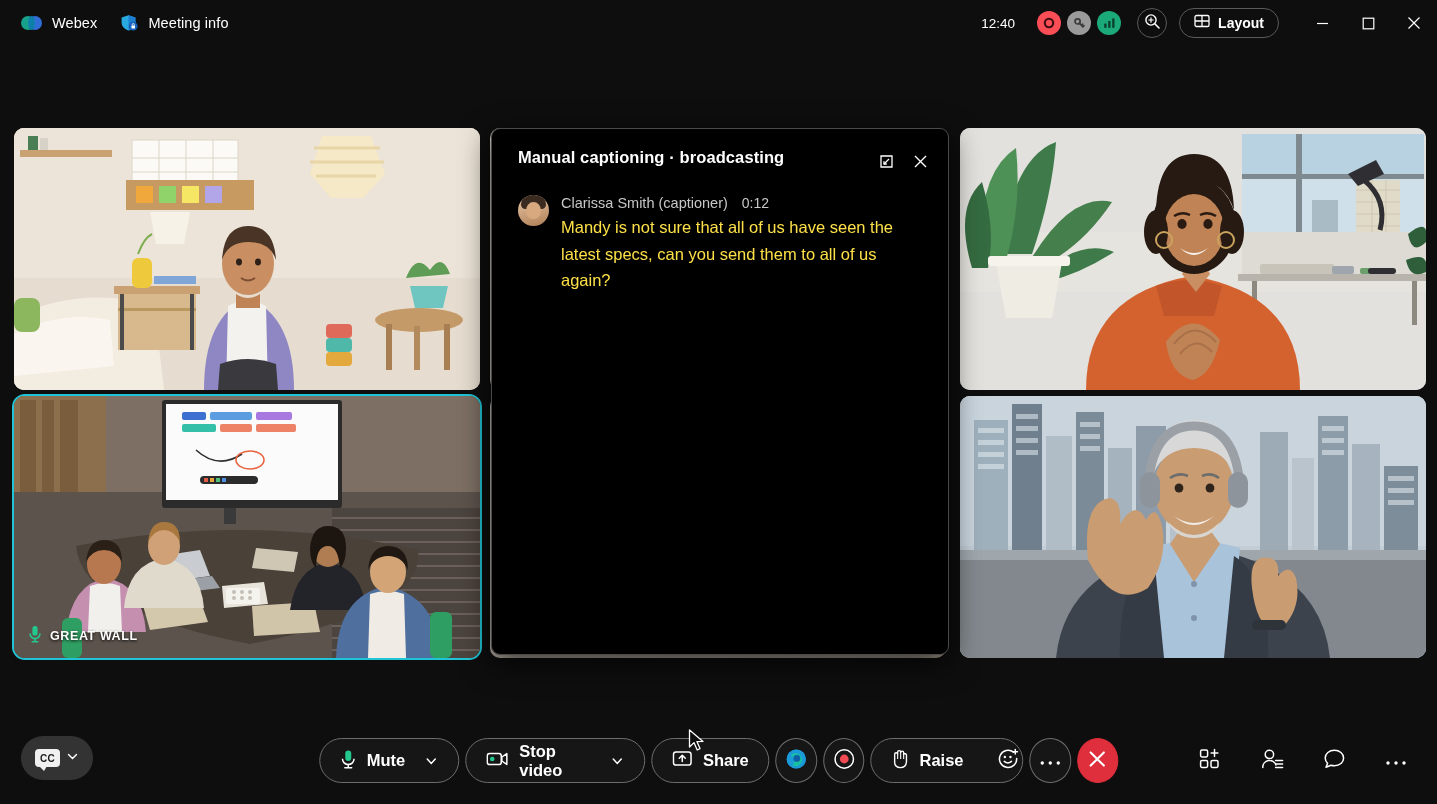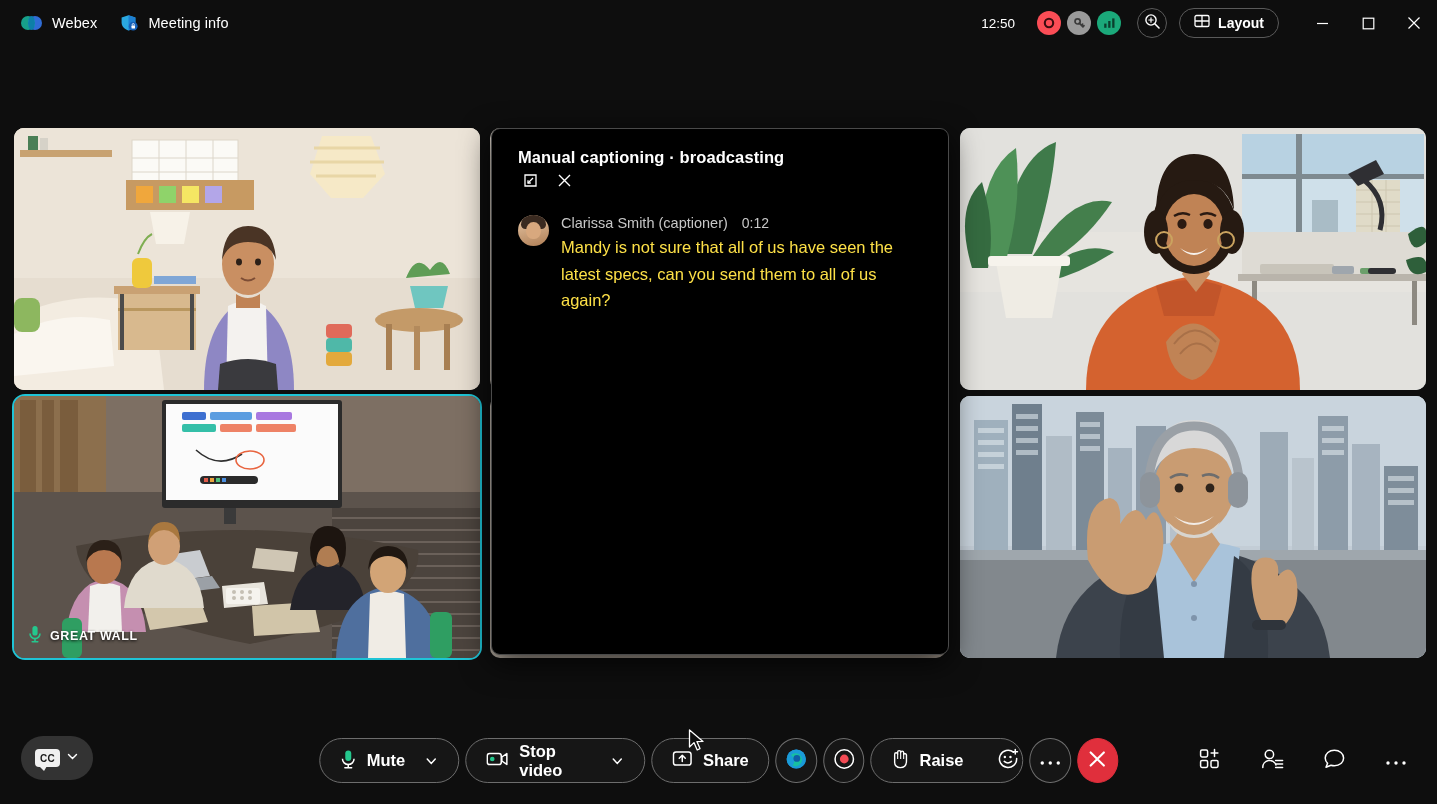--- a/index.html
+++ b/index.html
@@ -107,21 +107,21 @@
 
   
   .panel {
     position: absolute; left: 491px; top: 128px;
     width: 458px; height: 527px;
     background: #000000; border: 1px solid #4a4a4a; border-radius: 9px;
     box-shadow: 0 8px 30px rgba(0,0,0,.75);
     display: flex; flex-direction: column;
   }
   .panel-head {
-    display: flex; align-items: flex-start; padding: 19px 16px 0 26px; flex-direction: column;
+    display: flex; align-items: flex-start; padding: 19px 16px 0 26px;
   }
   .panel-title {
     color: #ffffff; font-size: 16.5px; font-weight: 700; letter-spacing: .1px;
     flex: 1; line-height: 1.2;
   }
   .panel-actions { display: flex; align-items: center; gap: 10px; margin-top: 1px; }
   .p-act {
     width: 24px; height: 24px; display: flex; align-items: center;
     justify-content: center; cursor: pointer; border-radius: 4px;
   }
@@ -244,21 +244,21 @@
             <circle cx="14.2" cy="12.2" r="4.4" fill="#1560b8"></circle>
             <rect x="12.5" y="11.6" width="3.5" height="3" rx=".7" fill="#ffffff"></rect>
             <path d="M13.2 11.6 v-1 a1.05 1.05 0 0 1 2.1 0 v1" fill="none" stroke="#ffffff" stroke-width="0.8"></path>
           </svg>
         </span>
         <span class="lbl">Meeting info</span>
       </div>
     </div>
 
     <div class="tb-right">
-      <span class="clock">12:50</span>
+      <span class="clock">12:40</span>
 
       <span class="badges">
         <span class="badge rec">
           <svg width="12" height="12" viewBox="0 0 12 12">
             <circle cx="6" cy="6" r="4.2" fill="none" stroke="#3a0d10" stroke-width="2.1"></circle>
           </svg>
         </span>
         <span class="badge key">
           <svg width="13" height="13" viewBox="0 0 13 13">
             <circle cx="4.6" cy="4.4" r="2.6" fill="none" stroke="#3b3b3b" stroke-width="1.7"></circle>

